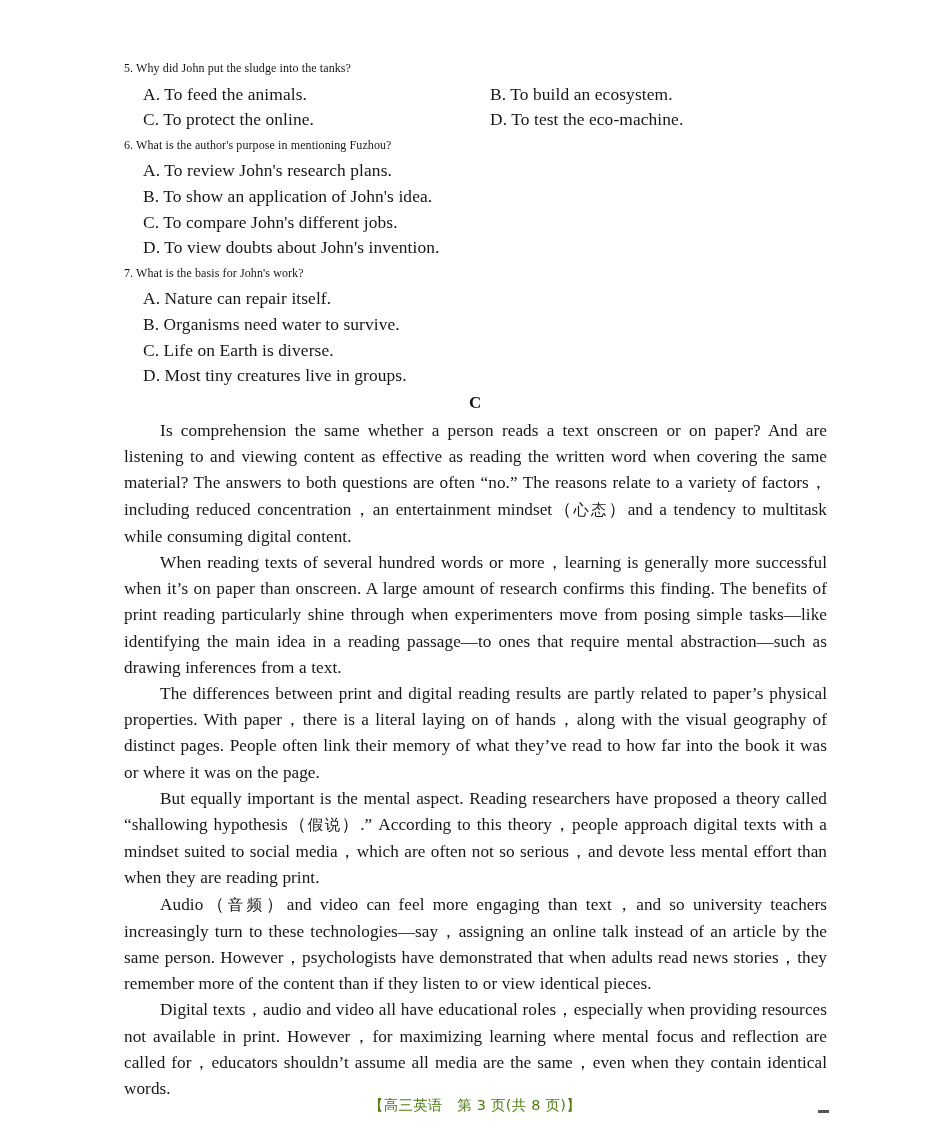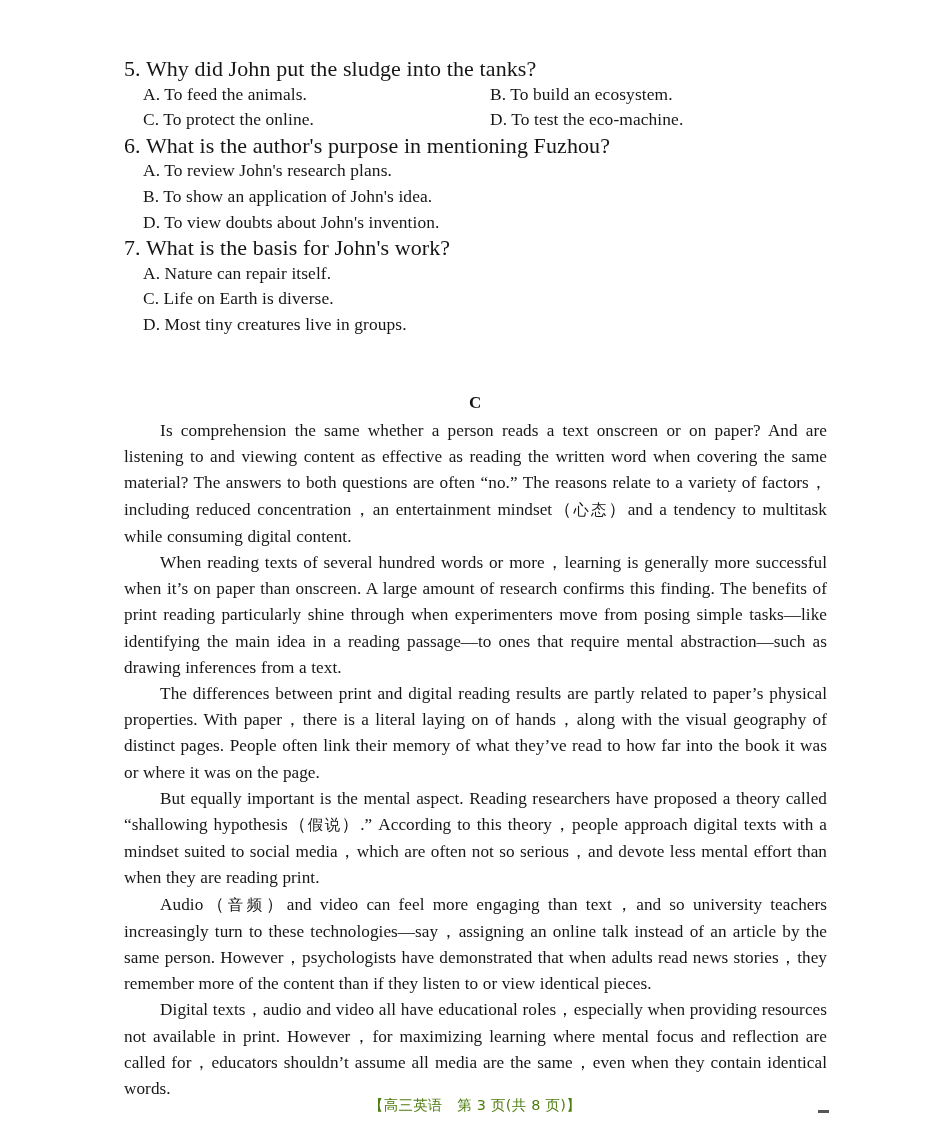--- a/index.html
+++ b/index.html
@@ -25,21 +25,21 @@
 
   
   .questions {
     position: absolute;
     left: 124px;
     top: 56px;
     width: 710px;
   }
   .q-item { margin: 0; }
   .q-stem {
-    font-size: 22px;
+    font-size: 12px;
     line-height: 25.6px;
     letter-spacing: .1px;
     white-space: nowrap;
   }
   .q-options-2col {
     position: relative;
     height: 51.2px;
   }
   .opt {
     font-size: 17.4px;
@@ -130,28 +130,30 @@
         <div class="opt col-a row-2">C. To protect the online.</div>
         <div class="opt col-b row-2">D. To test the eco-machine.</div>
       </div>
     </div>
 
     <div class="q-item">
       <div class="q-stem">6. What is the author's purpose in mentioning Fuzhou?</div>
       <div class="opt-stack">
         <div class="opt">A. To review John's research plans.</div>
         <div class="opt">B. To show an application of John's idea.</div>
+        <div class="opt">C. To compare John's different jobs.</div>
         <div class="opt">D. To view doubts about John's invention.</div>
       </div>
     </div>
 
     <div class="q-item">
       <div class="q-stem">7. What is the basis for John's work?</div>
       <div class="opt-stack">
         <div class="opt">A. Nature can repair itself.</div>
+        <div class="opt">B. Organisms need water to survive.</div>
         <div class="opt">C. Life on Earth is diverse.</div>
         <div class="opt">D. Most tiny creatures live in groups.</div>
       </div>
     </div>
 
   </div>
 
   <div class="passage">
     <div class="section-letter">C</div>
     <p class="para">Is comprehension the same whether a person reads a text onscreen or on paper? And are listening to and viewing content as effective as reading the written word when covering the same material? The answers to both questions are often “no.” The reasons relate to a variety of factors，including reduced concentration，an entertainment mindset（<span class="cjk">心态</span>）and a tendency to multitask while consuming digital content.</p>

